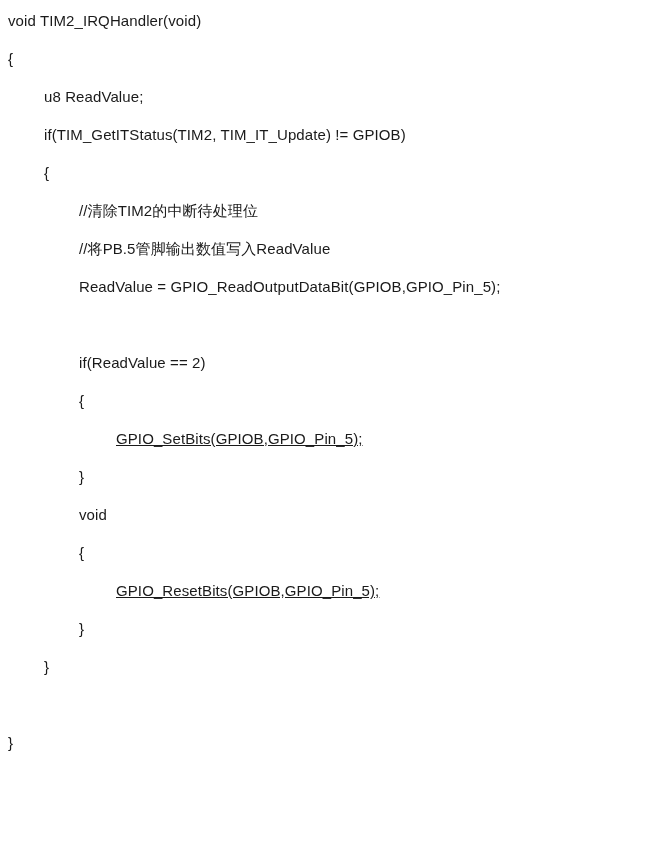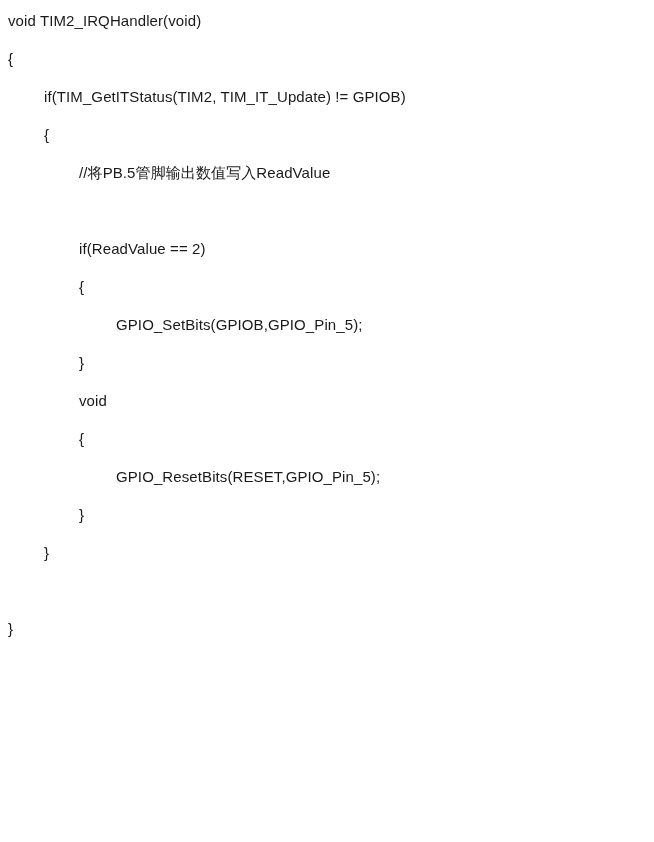--- a/index.html
+++ b/index.html
@@ -37,38 +37,41 @@
     color: #1a1a1a;
     padding-left: 8px;
     letter-spacing: 0.1px;
   }
   .code-line.blank {
     height: 38px;
   }
   .indent-0 { padding-left: 8px; }
   .indent-1 { padding-left: 44px; }
   .indent-2 { padding-left: 79px; }
-  .indent-3 { padding-left: 116px; }
+  .indent-3 { padding-left: 116px; text-decoration: underline; }
 </style>
 </head>
 <body>
 
 <div class="page">
   <div class="code-block" id="code-listing">
       <div class="code-line indent-0">void TIM2_IRQHandler(void)</div>
       <div class="code-line indent-0">{</div>
+      <div class="code-line indent-1">u8 ReadValue;</div>
       <div class="code-line indent-1">if(TIM_GetITStatus(TIM2, TIM_IT_Update) != GPIOB)</div>
       <div class="code-line indent-1">{</div>
+      <div class="code-line indent-2">//清除TIM2的中断待处理位</div>
       <div class="code-line indent-2">//将PB.5管脚输出数值写入ReadValue</div>
+      <div class="code-line indent-2">ReadValue = GPIO_ReadOutputDataBit(GPIOB,GPIO_Pin_5);</div>
       <div class="code-line indent-2 blank"></div>
       <div class="code-line indent-2">if(ReadValue == 2)</div>
       <div class="code-line indent-2">{</div>
       <div class="code-line indent-3">GPIO_SetBits(GPIOB,GPIO_Pin_5);</div>
       <div class="code-line indent-2">}</div>
       <div class="code-line indent-2">void</div>
       <div class="code-line indent-2">{</div>
-      <div class="code-line indent-3">GPIO_ResetBits(RESET,GPIO_Pin_5);</div>
+      <div class="code-line indent-3">GPIO_ResetBits(GPIOB,GPIO_Pin_5);</div>
       <div class="code-line indent-2">}</div>
       <div class="code-line indent-1">}</div>
       <div class="code-line indent-0 blank"></div>
       <div class="code-line indent-0">}</div>
     </div>
 </div>
 
 </body></html>

